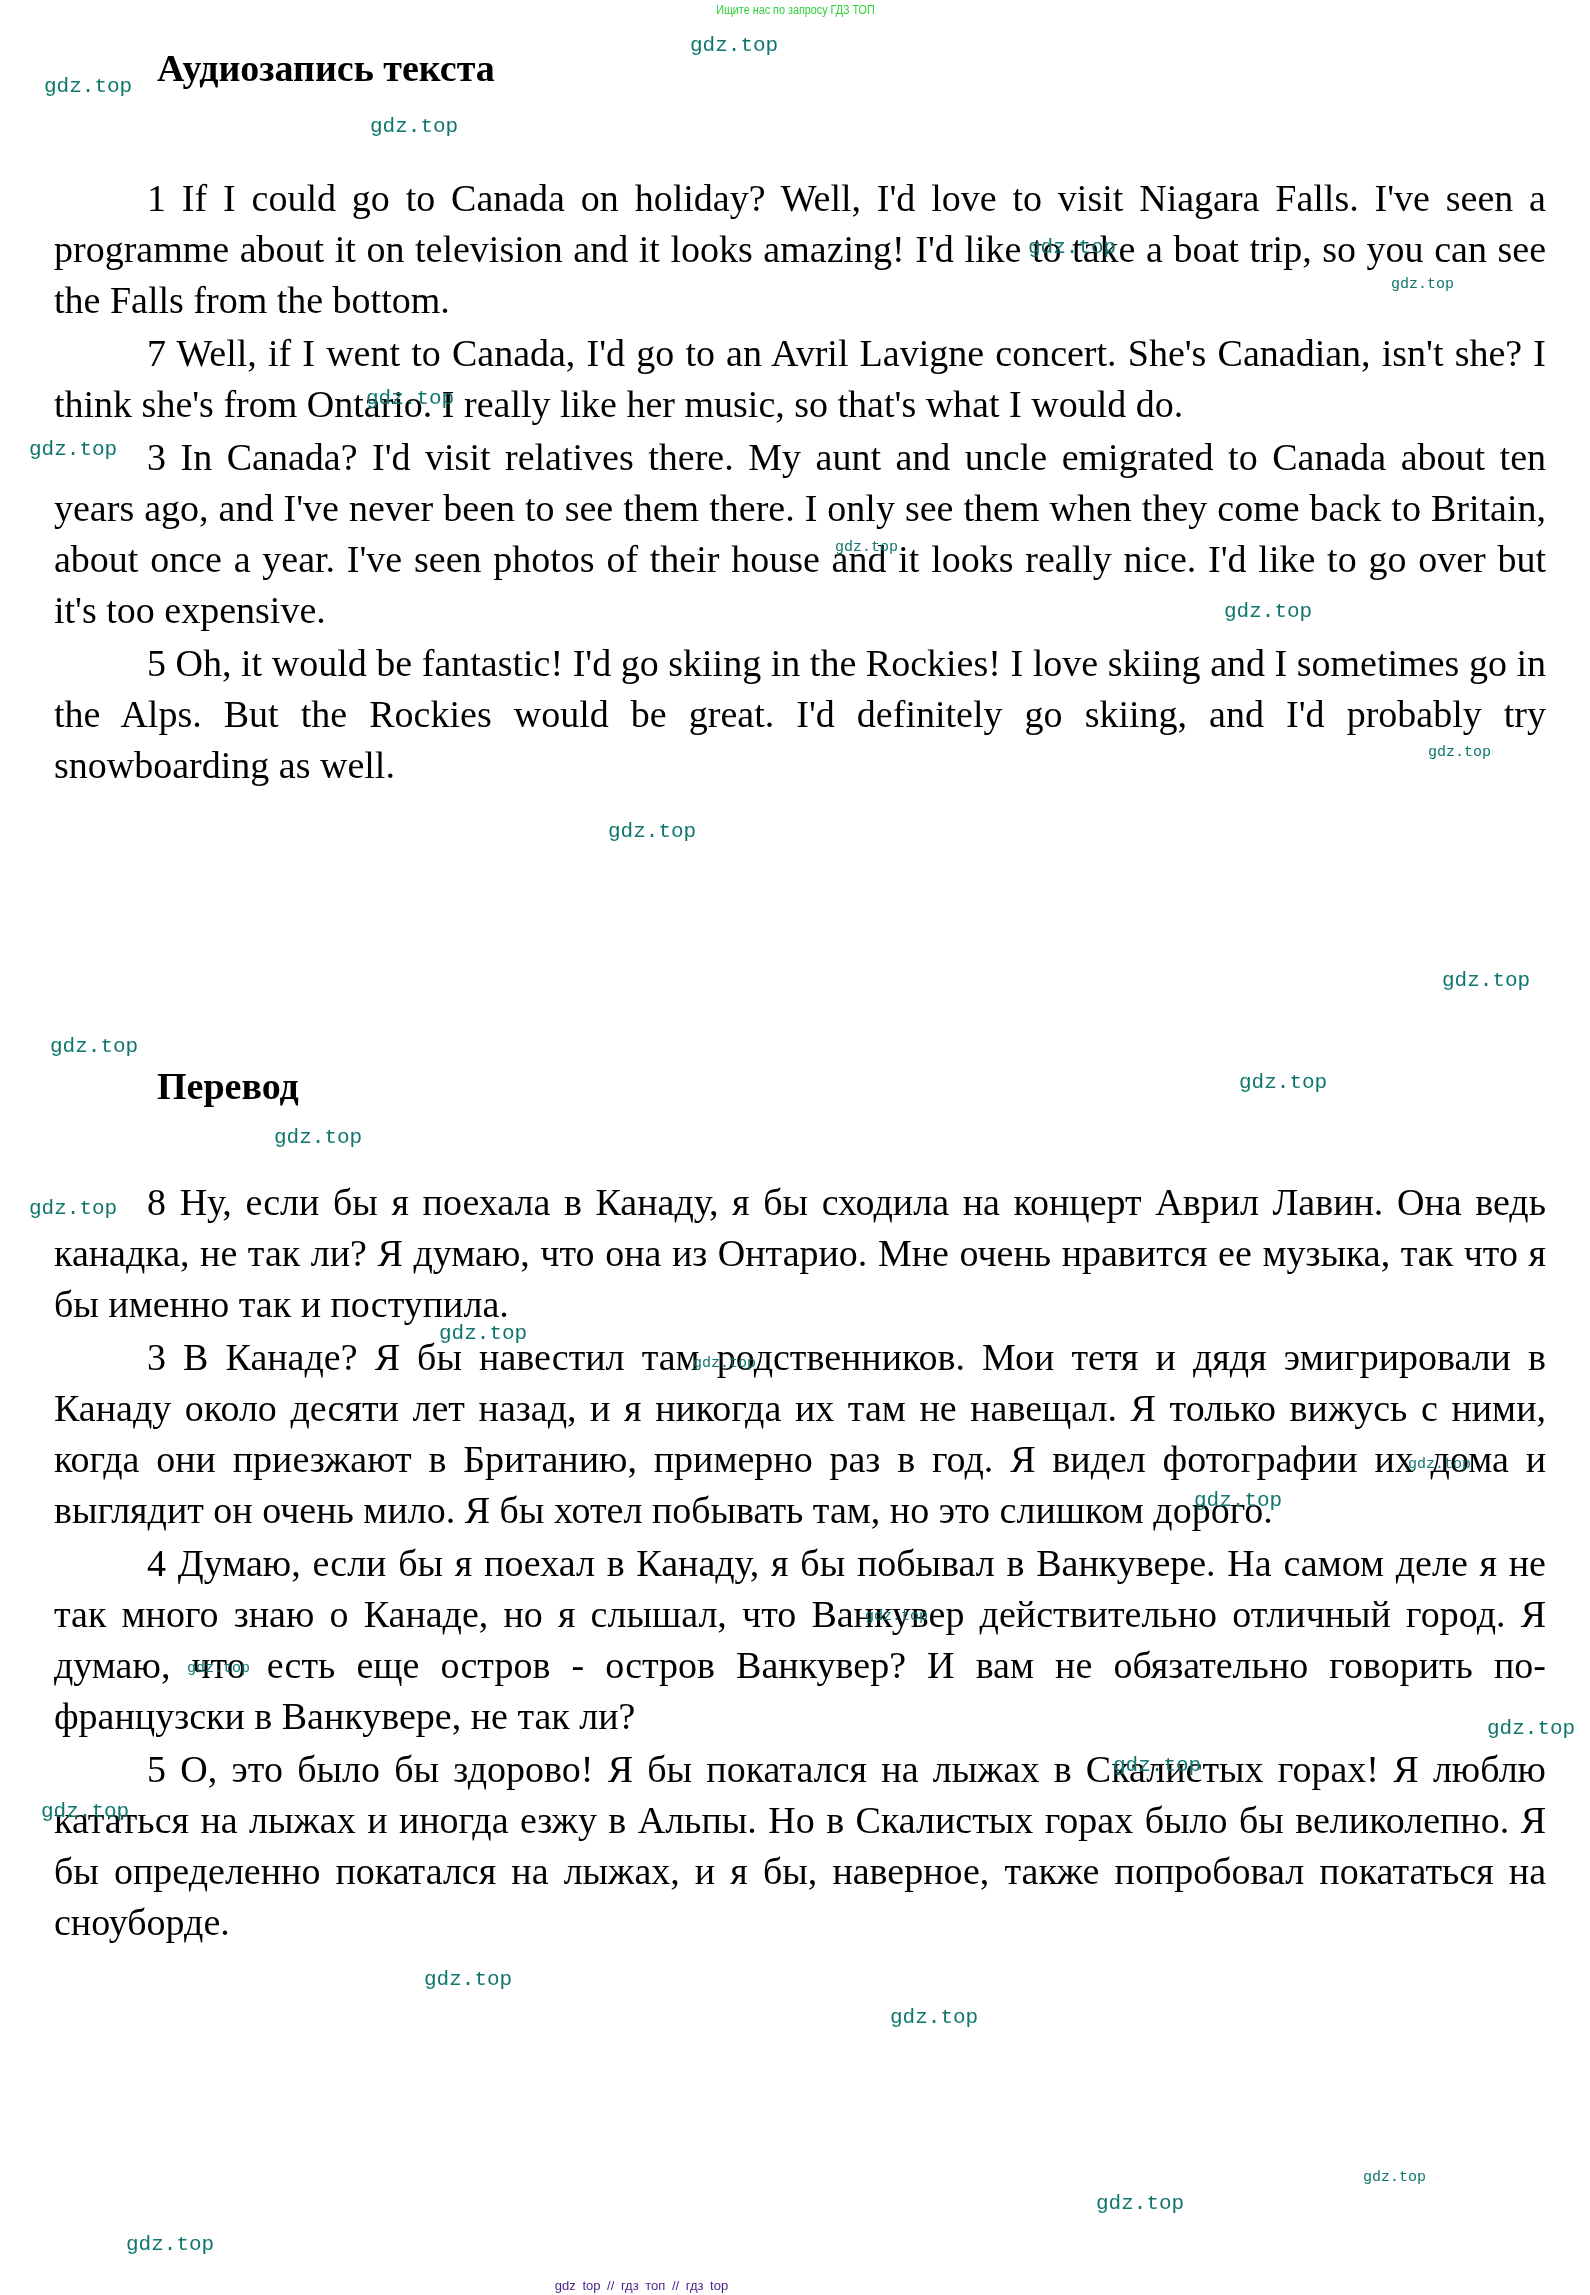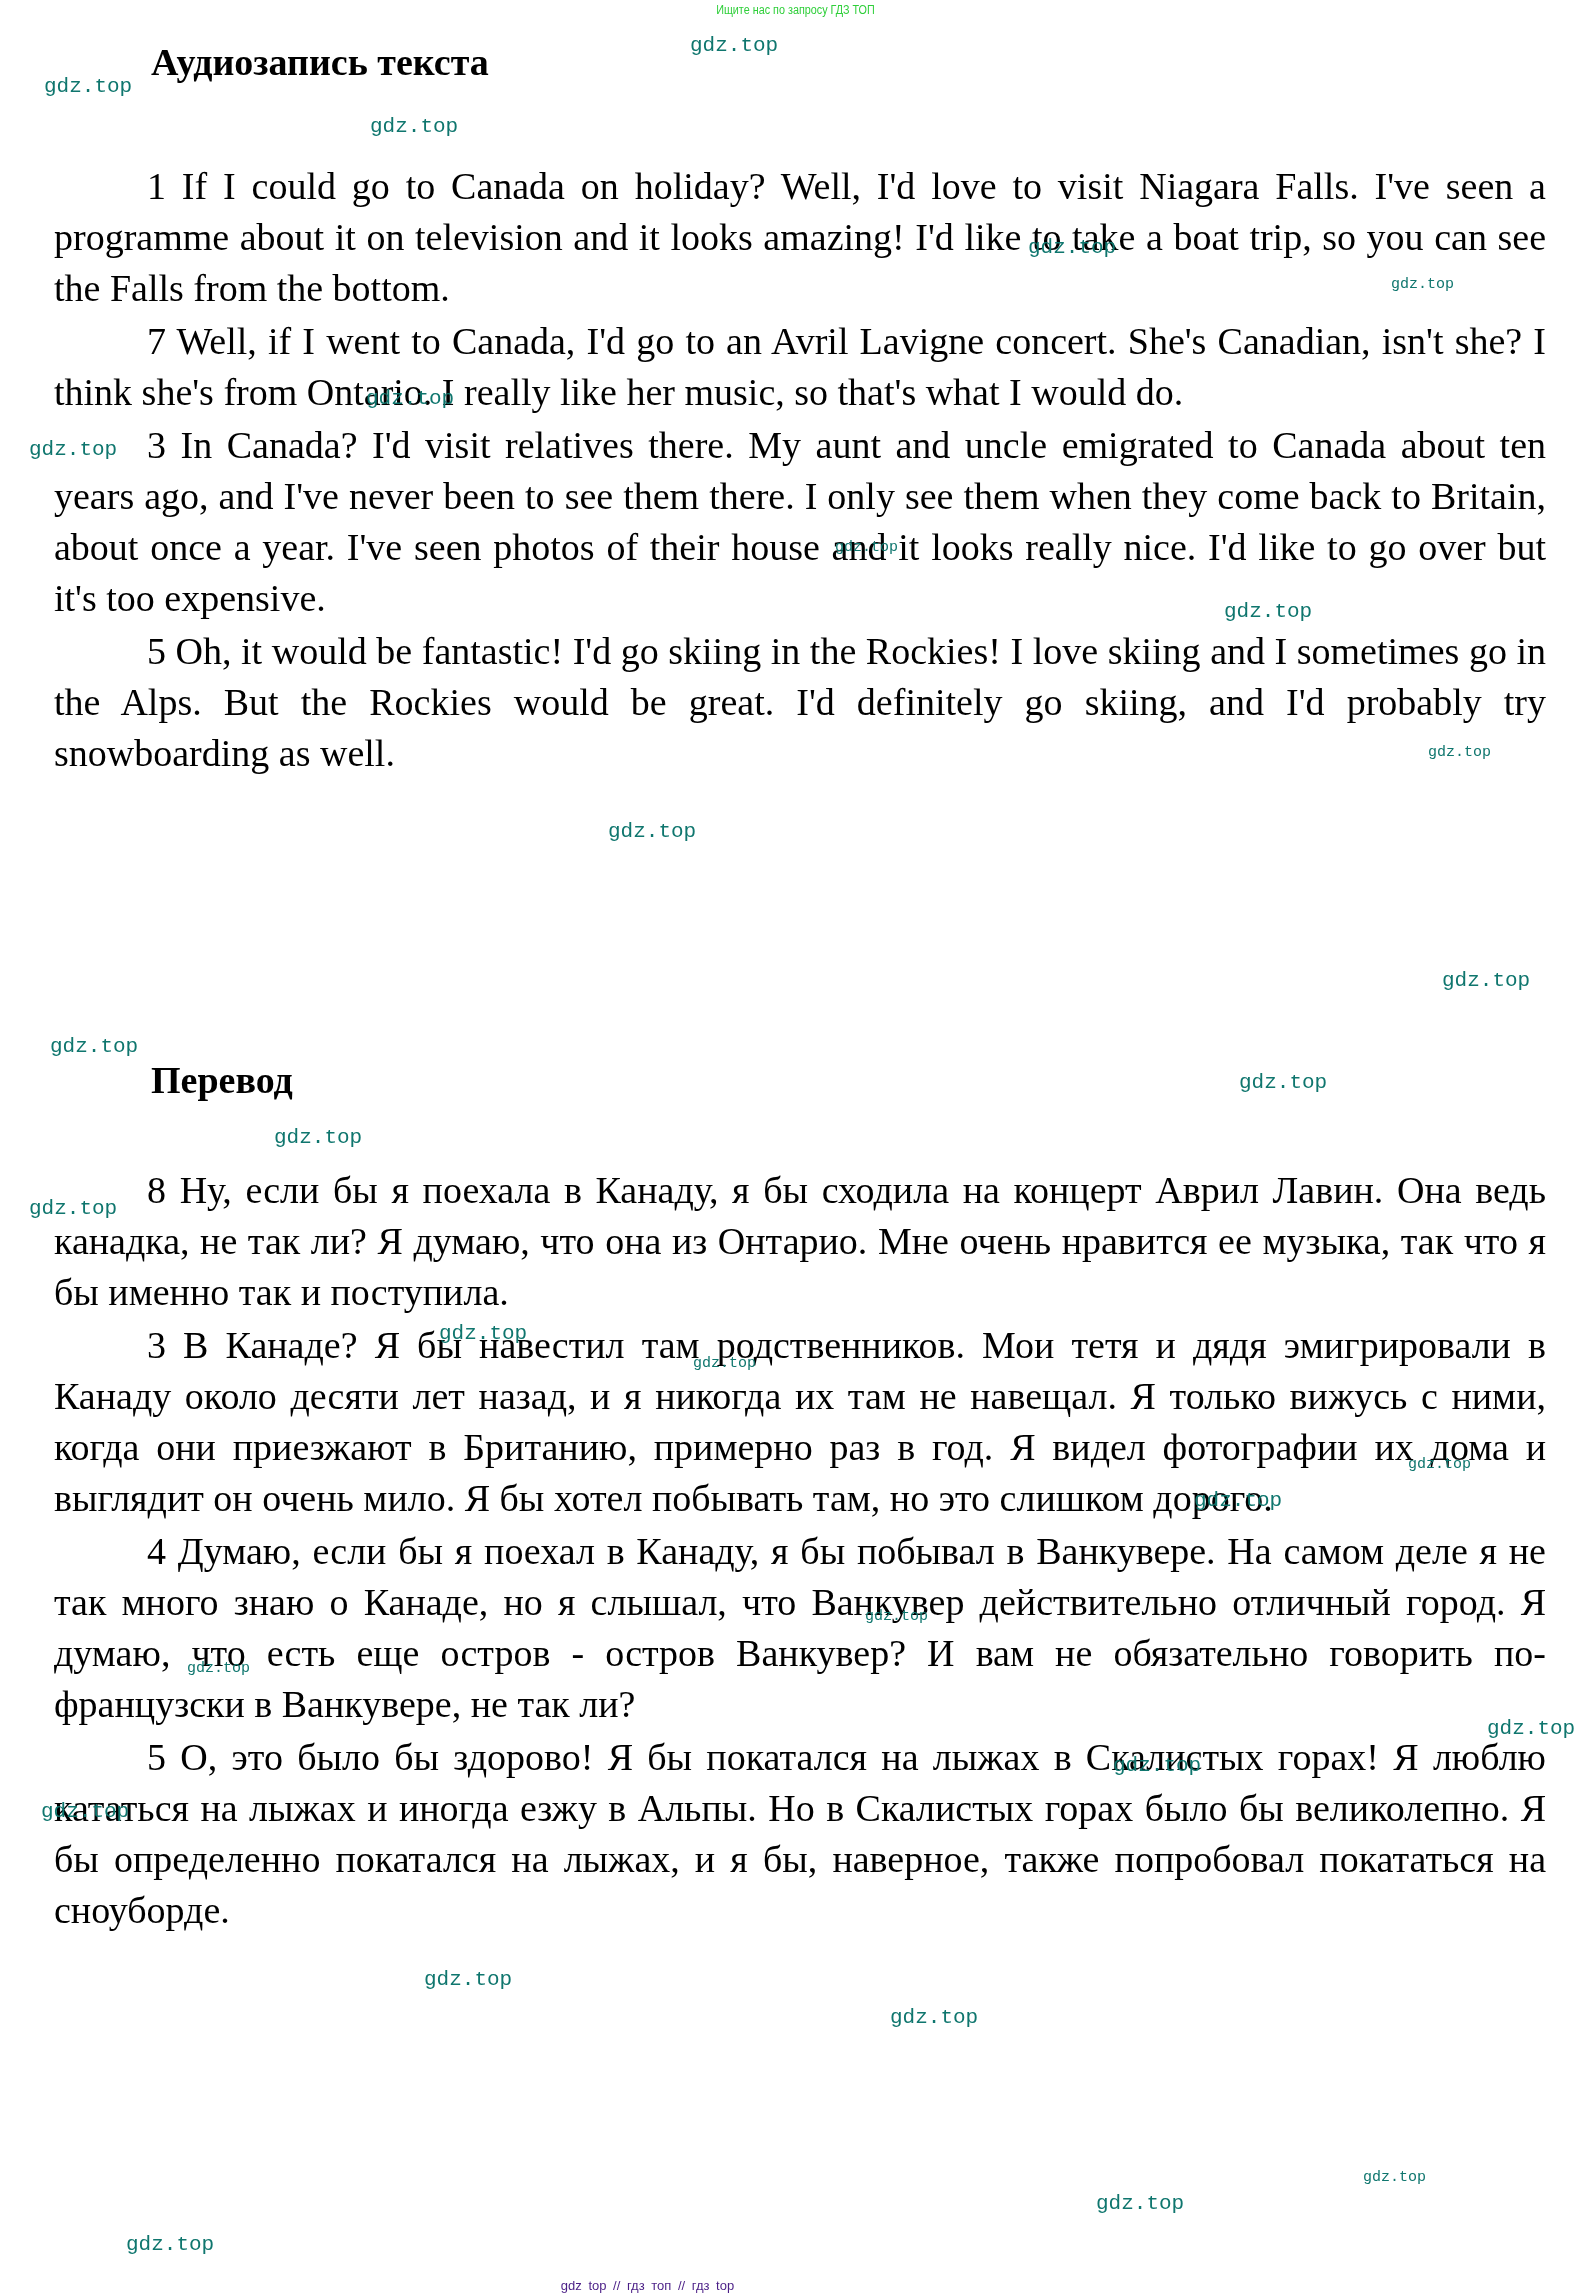--- a/index.html
+++ b/index.html
@@ -3,30 +3,30 @@
 <meta charset="utf-8">
 <style>
   html, body { margin: 0; padding: 0; background: #ffffff; }
   body { width: 1591px; height: 2295px; position: relative; overflow: hidden; }
   .top-banner {
     position: absolute; top: 3px; left: 0; width: 1591px; text-align: center;
     font-family: "Liberation Sans", sans-serif; font-size: 12px; color: #2fcf3a;
     transform: scaleX(0.9);
   }
   .footer {
-    position: absolute; top: 2278px; left: 6px; width: 1283px; text-align: center;
+    position: absolute; top: 2278px; left: 0; width: 1283px; text-align: center;
     font-family: "Liberation Sans", sans-serif; font-size: 13px; color: #4a1e86;
     word-spacing: 3px;
   }
   .doc {
     position: absolute; left: 52px; top: 30px; width: 1496px;
     font-family: "Liberation Serif", serif; color: #000;
   }
   .heading {
-    font-weight: bold; font-size: 38px; line-height: 53px; margin: 6px;
+    font-weight: bold; font-size: 38px; line-height: 53px; margin: 12px;
     padding-left: 93px;
   }
   .para {
     font-size: 38px; line-height: 51px; margin: 2px;
     text-indent: 93px; text-align: justify;
   }
   .section-en .heading { height: 67px; }
   .section-en .para:first-of-type { }
   .gap-en { height: 50px; }
   .section-ru { position: absolute; left: 0; top: 1018px; width: 1496px; }

